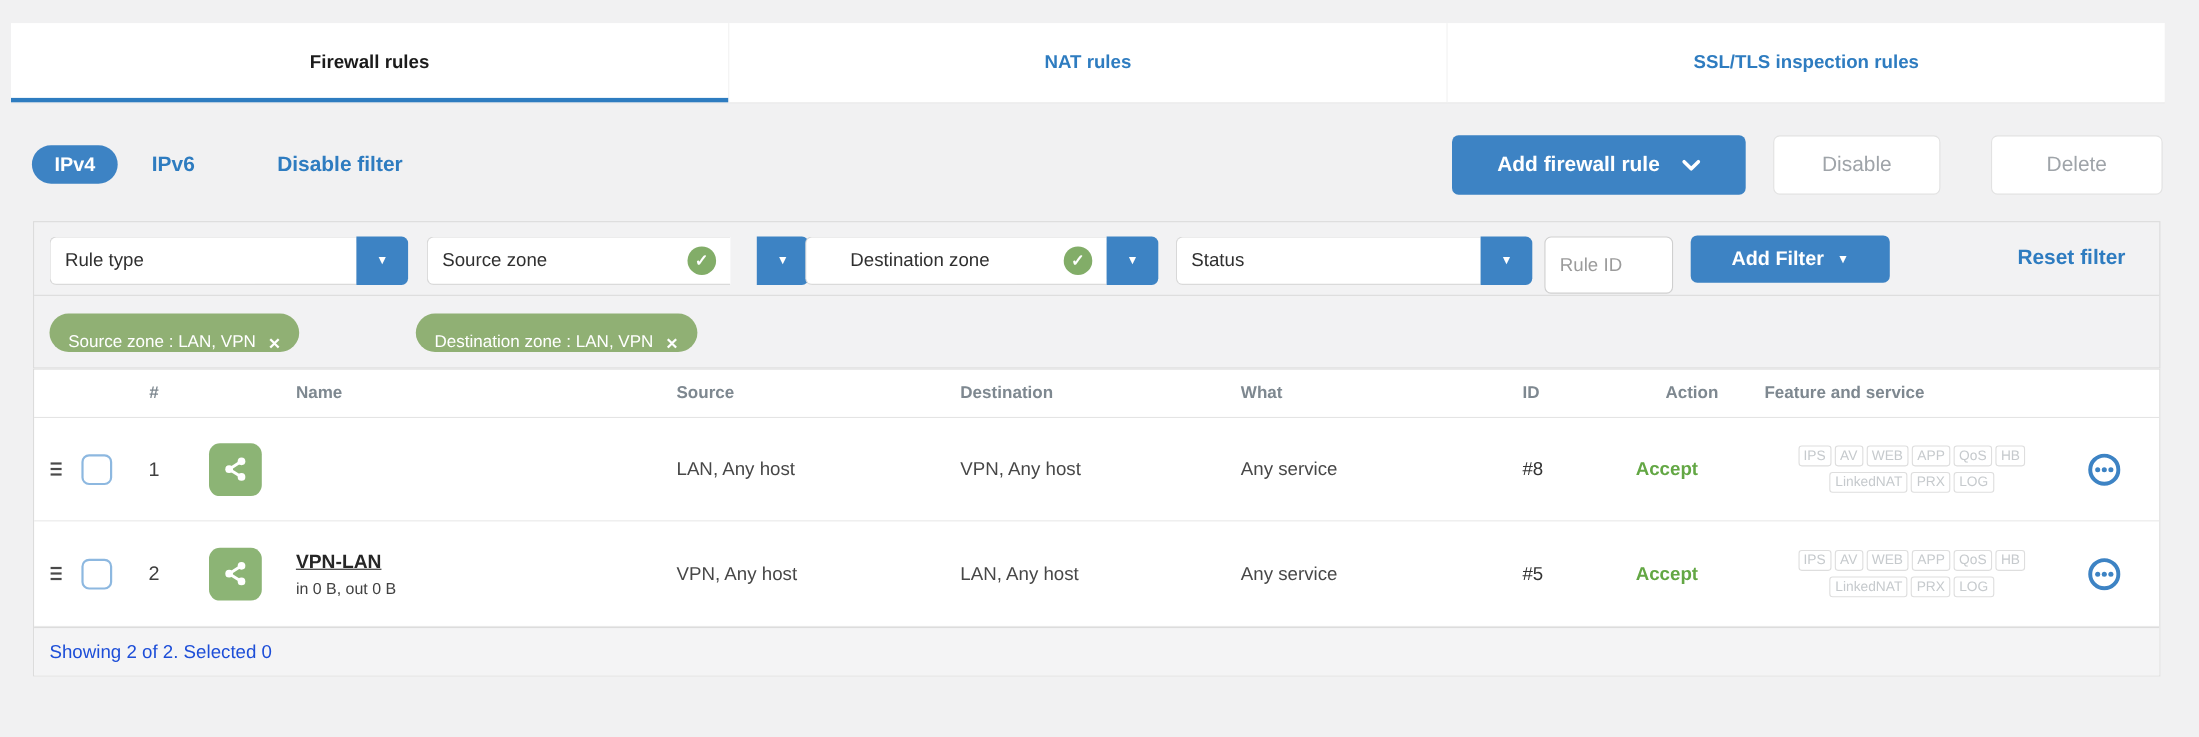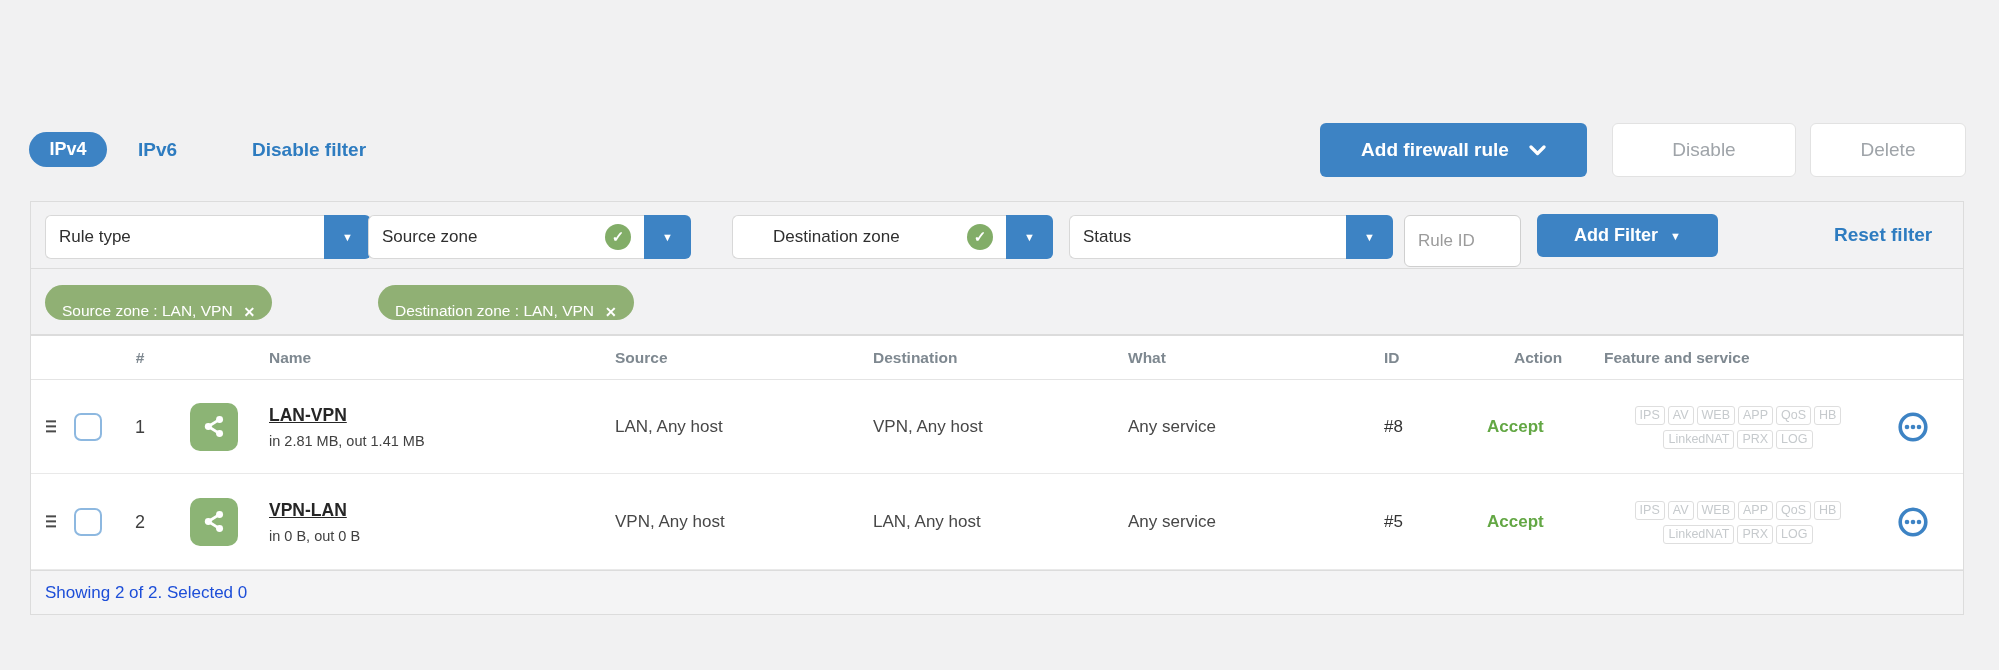--- a/index.html
+++ b/index.html
@@ -24,42 +24,42 @@
           font-weight:700; display:flex; align-items:center; justify-content:center; cursor:pointer; }
   .lnk { position:absolute; top:132px; height:35px; display:flex; align-items:center;
          color:#2e7cc0; font-size:19px; font-weight:700; cursor:pointer; }
   .lnk.ipv6 { left:138px; }
   .lnk.disfilter { left:252px; }
 
   .btn { position:absolute; top:123px; height:54px; border-radius:6px;
          display:flex; align-items:center; justify-content:center; font-size:19px; cursor:pointer; }
   .btn.primary { left:1320px; width:267px; background:#3d83c4; color:#fff; font-weight:600; gap:20px; }
   .btn.ghost { background:#fff; border:1px solid #e2e2e2; color:#9fa4a9; }
-  .btn.ghost.disable { left:1612px; width:184px; }
+  .btn.ghost.disable { left:1612px; width:152px; }
   .btn.ghost.delete  { left:1810px; width:156px; }
 
   
   .fpanel { position:absolute; left:30px; top:201px; width:1934px; height:134px;
             background:#f2f2f3; border:1px solid #dcdcdc; }
   .frow { position:relative; height:66px; }
   .crow { position:relative; height:66px; border-top:1px solid #dcdcdc; }
 
   .dd { position:absolute; top:13px; height:44px; display:flex; }
   .dd-field { background:#fff; border:1px solid #d8d8d8; border-right:none;
               border-radius:6px 0 0 6px; display:flex; align-items:center;
               padding:0 13px; font-size:17px; color:#2f2f2f; }
   .dd-btn { width:47px; background:#3d83c4; border-radius:0 6px 6px 0;
             display:flex; align-items:center; justify-content:center; cursor:pointer; }
   .dd-btn .tri { color:#fff; font-size:11px; line-height:1; }
   .chkcircle { width:26px; height:26px; border-radius:50%; background:#82ad68;
                color:#fff; font-size:15px; font-weight:700; display:flex;
                align-items:center; justify-content:center; margin-left:auto; }
   .dd.rule-type .dd-field { width:279px; }
   .dd.rule-type { left:14px; }
-  .dd.source-zone { left:337px; } .dd.source-zone .dd-field { width:276px; }
+  .dd.source-zone { left:357px;gap:24px; } .dd.source-zone .dd-field { width:276px; }
   .dd.dest-zone { left:701px; } .dd.dest-zone .dd-field { width:274px;padding-left:40px; }
   .dd.status { left:1038px; } .dd.status .dd-field { width:277px; }
 
   .ruleid { position:absolute; left:1373px; top:13px; width:117px; height:52px;
             border:1px solid #cfcfcf; border-radius:6px; background:#fff;
             padding:0 13px; font-size:17px; color:#333; font-family:"Liberation Sans",sans-serif; }
   .ruleid::placeholder { color:#9b9b9b; }
   .addfilter { position:absolute; left:1506px; top:12px; width:181px; height:43px;
                background:#3d83c4; border-radius:6px; color:#fff; font-size:18px;
                font-weight:600; display:flex; align-items:center; justify-content:center;
@@ -109,20 +109,25 @@
   .more { left:1867px; width:30px; height:30px; cursor:pointer; }
 
   .tfoot { height:44px; background:#f4f4f5; border-top:1px solid #dcdcdc;
            line-height:43px; padding-left:14px; font-size:17px; color:#1d4ed8; }
 </style>
 </head>
 <body>
 
 <div class="canvas">
 
+  <div class="tabbar">
+    <div class="tab active">Firewall rules</div>
+    <div class="tab">NAT rules</div>
+    <div class="tab">SSL/TLS inspection rules</div>
+  </div>
 
   <div class="pill">IPv4</div>
   <div class="lnk ipv6">IPv6</div>
   <div class="lnk disfilter">Disable filter</div>
 
   <div class="btn primary">
     <span>Add firewall rule</span>
     <svg width="17" height="11" viewBox="0 0 17 11">
       <polyline points="2,2 8.5,8.5 15,2" fill="none" stroke="#fff" stroke-width="3.2" stroke-linecap="round" stroke-linejoin="round"></polyline>
     </svg>
@@ -215,24 +220,20 @@
       <div class="rownum vcenter">1</div>
       <div class="ruleicon vcenter">
         <svg width="27" height="27" viewBox="0 0 24 24">
           <line x1="6.5" y1="12" x2="16.5" y2="5.7" stroke="#fff" stroke-width="2.4"></line>
           <line x1="6.5" y1="12" x2="16.5" y2="18.3" stroke="#fff" stroke-width="2.4"></line>
           <circle cx="16.5" cy="5.7" r="3.1" fill="#fff"></circle>
           <circle cx="6.5" cy="12" r="3.1" fill="#fff"></circle>
           <circle cx="16.5" cy="18.3" r="3.1" fill="#fff"></circle>
         </svg>
       </div>
-      <div class="nameblock vcenter">
-        <div class="rulename">LAN-VPN</div>
-        <div class="traffic">in 2.81 MB, out 1.41 MB</div>
-      </div>
       <div class="cell src vcenter">LAN, Any host</div>
       <div class="cell dst vcenter">VPN, Any host</div>
       <div class="cell what vcenter">Any service</div>
       <div class="cell id vcenter">#8</div>
       <div class="cell act vcenter">Accept</div>
       <div class="features">
         <div>
           <span class="badge">IPS</span><span class="badge">AV</span><span class="badge">WEB</span><span class="badge">APP</span><span class="badge">QoS</span><span class="badge">HB</span>
         </div>
         <div>

